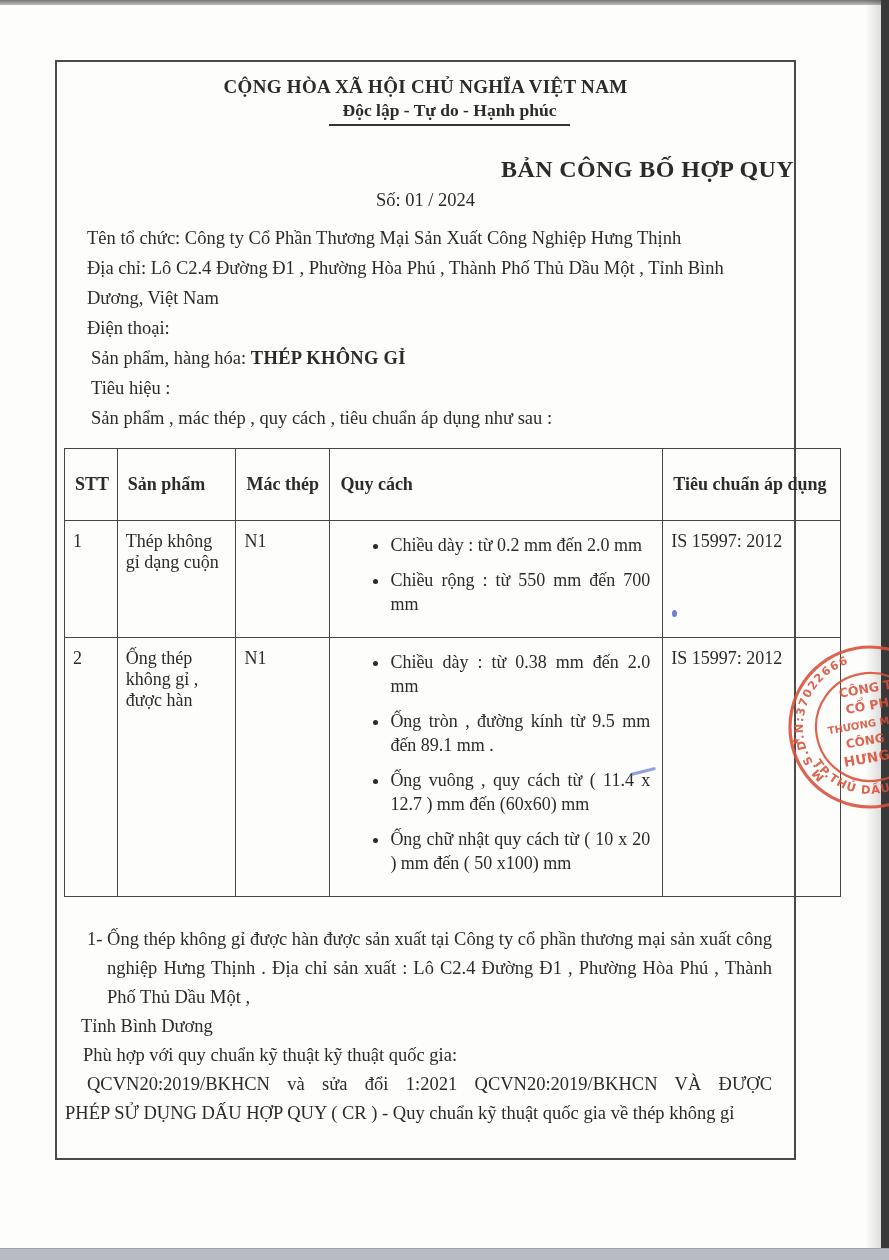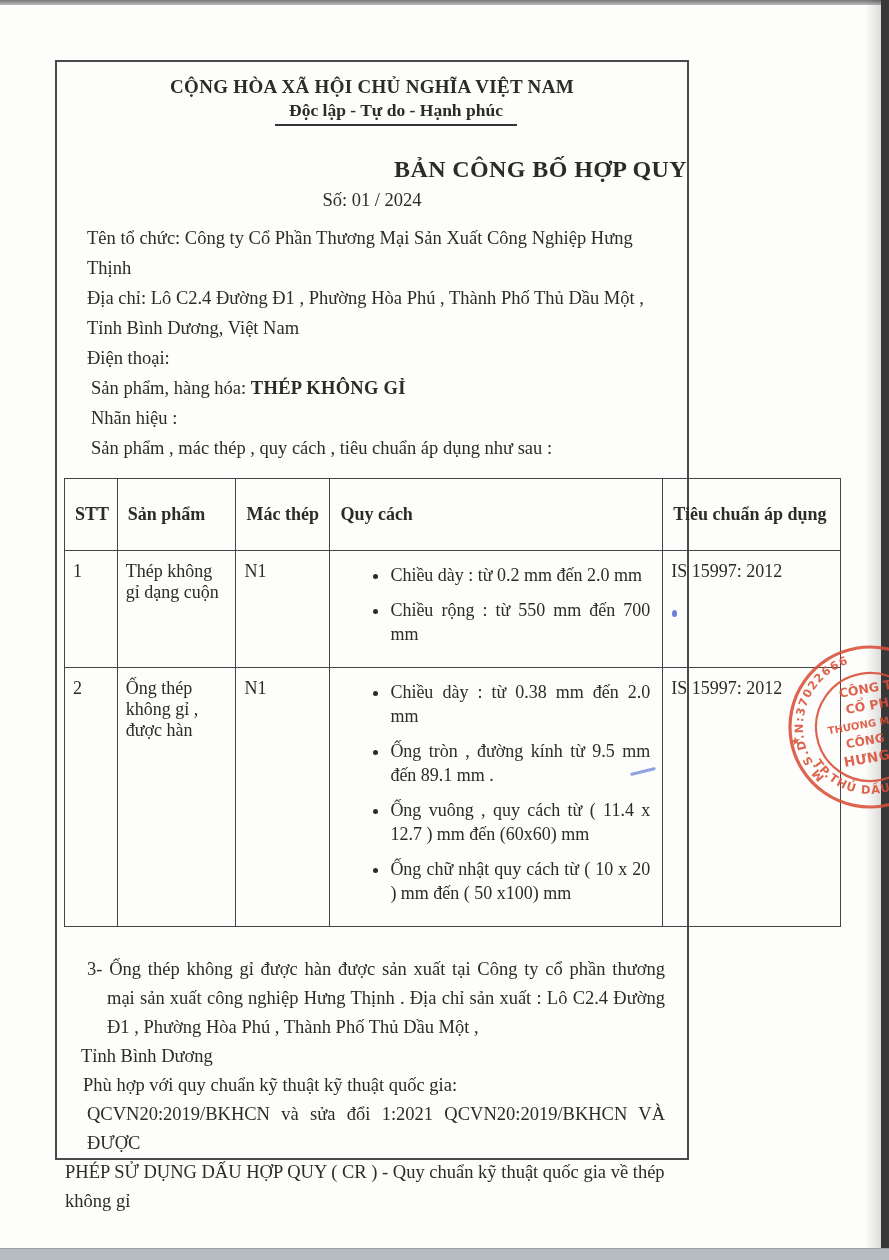--- a/index.html
+++ b/index.html
@@ -18,21 +18,21 @@
   
   .edge-top{position:absolute;top:0;left:0;width:100%;height:5px;
     background:linear-gradient(to bottom,#767676,#bdbdbd);}
   .edge-right-shadow{position:absolute;top:0;right:8px;width:16px;height:100%;
     background:linear-gradient(to right,rgba(0,0,0,0),rgba(0,0,0,0.13));}
   .edge-right{position:absolute;top:0;right:0;width:8px;height:100%;background:#383838;}
   .edge-bottom{position:absolute;bottom:0;left:0;width:100%;height:12px;
     background:#b7bcc2;border-top:1px solid #9aa0a6;z-index:5;}
   
   .doc-frame{
-    position:absolute;left:55px;top:60px;width:634px;height:1100px;
+    position:absolute;left:55px;top:60px;width:741px;height:1100px;
     border:2px solid #4a4a4a;background:transparent;
   }
   .nat-title{margin-top:14px;text-align:center;font-weight:bold;font-size:19px;letter-spacing:.3px;}
   .motto-wrap{text-align:center;margin-top:2px;padding-left:48px;}
   .motto{display:inline-block;font-weight:bold;font-size:17.5px;
     border-bottom:2px solid #343434;padding:0 14px 3px 14px;}
   .doc-title{margin-top:30px;text-align:right;font-weight:bold;font-size:24px;letter-spacing:.4px;}
   .doc-number{margin-top:7px;text-align:center;font-size:18.5px;}
   p{margin:0;}
   .line{font-size:18.5px;line-height:30px;margin-right:20px;}
@@ -103,21 +103,21 @@
     <div class="motto-wrap">
       <span class="motto">Độc lập - Tự do - Hạnh phúc</span>
     </div>
     <div class="doc-title">BẢN CÔNG BỐ HỢP QUY</div>
     <div class="doc-number">Số: 01 / 2024</div>
 
     <p class="line ml30 first-line">Tên tổ chức: Công ty Cổ Phần Thương Mại Sản Xuất Công Nghiệp Hưng Thịnh</p>
     <p class="line ml30">Địa chỉ: Lô C2.4 Đường Đ1 , Phường Hòa Phú , Thành Phố Thủ Dầu Một , Tỉnh Bình Dương, Việt Nam</p>
     <p class="line ml30">Điện thoại:</p>
     <p class="line ml34 product-line"><span>Sản phẩm, hàng hóa: </span><b>THÉP KHÔNG GỈ</b></p>
-    <p class="line ml34">Nhãn hiệu :</p>
+    <p class="line ml34">Tiêu hiệu :</p>
     <p class="line ml34">Sản phẩm , mác thép , quy cách , tiêu chuẩn áp dụng như sau :</p>
 
     <table class="spec-table">
       <colgroup>
         <col class="col-stt">
           <col class="col-sp">
           <col class="col-mt">
           <col class="col-qc">
           <col class="col-tc">
       </colgroup>
@@ -154,21 +154,21 @@
               <li>Ống vuông , quy cách từ ( 11.4 x 12.7 ) mm đến (60x60) mm</li>
               <li>Ống chữ nhật quy cách từ ( 10 x 20 ) mm đến ( 50 x100) mm</li>
             </ul>
           </td>
           <td class="td-tc">IS 15997: 2012</td>
         </tr>
       </tbody>
     </table>
 
     <div class="notes">
-      <p class="note j hang ml30">3-  Ống thép không gỉ được hàn được sản xuất tại Công ty cổ phần thương mại sản xuất công nghiệp Hưng Thịnh . Địa chỉ sản xuất : Lô C2.4 Đường Đ1 , Phường Hòa Phú , Thành Phố Thủ Dầu Một ,</p>
+      <p class="note j hang ml30">1-  Ống thép không gỉ được hàn được sản xuất tại Công ty cổ phần thương mại sản xuất công nghiệp Hưng Thịnh . Địa chỉ sản xuất : Lô C2.4 Đường Đ1 , Phường Hòa Phú , Thành Phố Thủ Dầu Một ,</p>
       <p class="note ml24">Tỉnh Bình Dương</p>
       <p class="note ml26">Phù hợp với quy chuẩn kỹ thuật kỹ thuật quốc gia:</p>
       <p class="note jlast ml30">QCVN20:2019/BKHCN và sửa đổi 1:2021 QCVN20:2019/BKHCN VÀ ĐƯỢC</p>
       <p class="note ml8">PHÉP SỬ DỤNG DẤU HỢP QUY ( CR ) -  Quy chuẩn kỹ thuật quốc gia về thép không gỉ</p>
     </div>
 
   </div>
 
   <svg class="stamp" width="200" height="200" viewBox="0 0 200 200" aria-hidden="true">
     <g transform="rotate(-10 95 92)">

